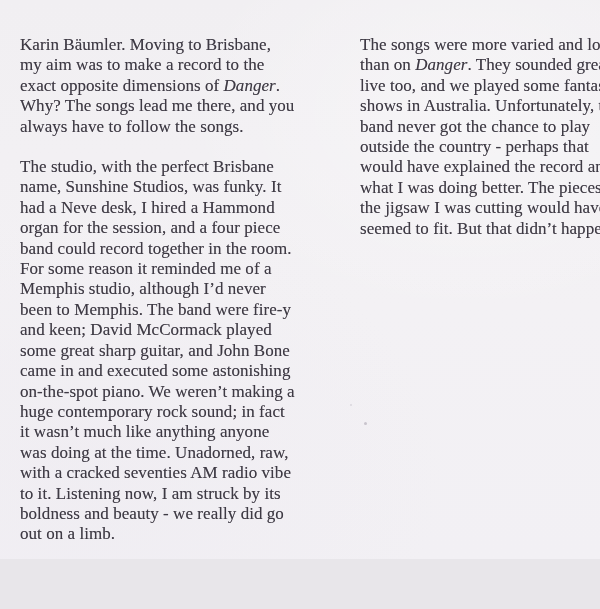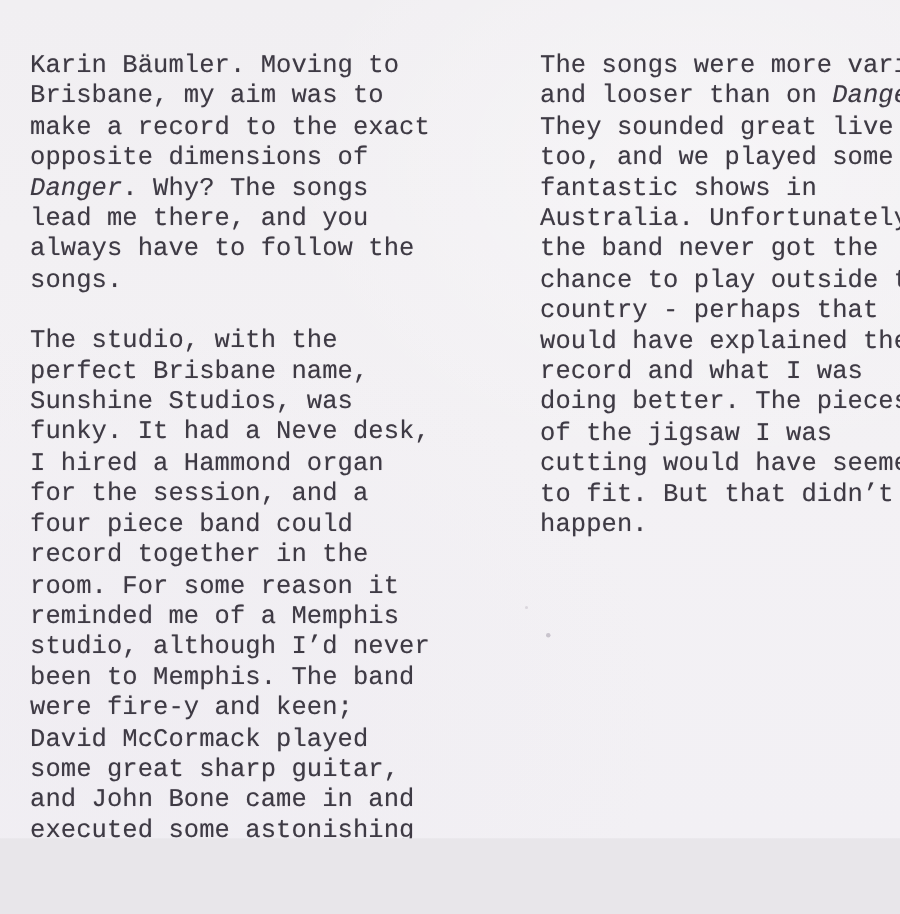--- a/index.html
+++ b/index.html
@@ -9,21 +9,21 @@
   }
   .page {
     position: relative;
     width: 600px;
     height: 559px;
     overflow: hidden;
     background:
       radial-gradient(ellipse 420px 300px at 78% 20%, rgba(255,255,255,0.35), rgba(255,255,255,0) 70%),
       radial-gradient(ellipse 500px 380px at 15% 85%, rgba(238,235,241,0.6), rgba(238,235,241,0) 70%),
       linear-gradient(180deg, #f1eff2 0%, #f3f1f4 55%, #f2f0f4 100%);
-    font-family: Liberation Mono, monospace;
+    font-family: Liberation Serif, serif;
     color: #3e3a44;
   }
   .column {
     position: absolute;
     top: 35px;
     font-size: 17px;
     line-height: 20.4px;
     letter-spacing: 0.05px;
     text-shadow: 0 0 0.5px rgba(62,58,68,0.45);
   }

